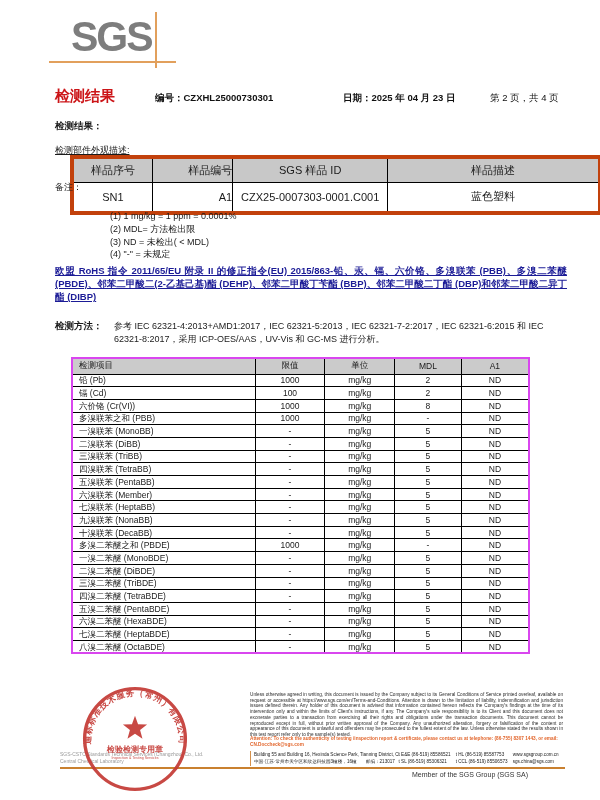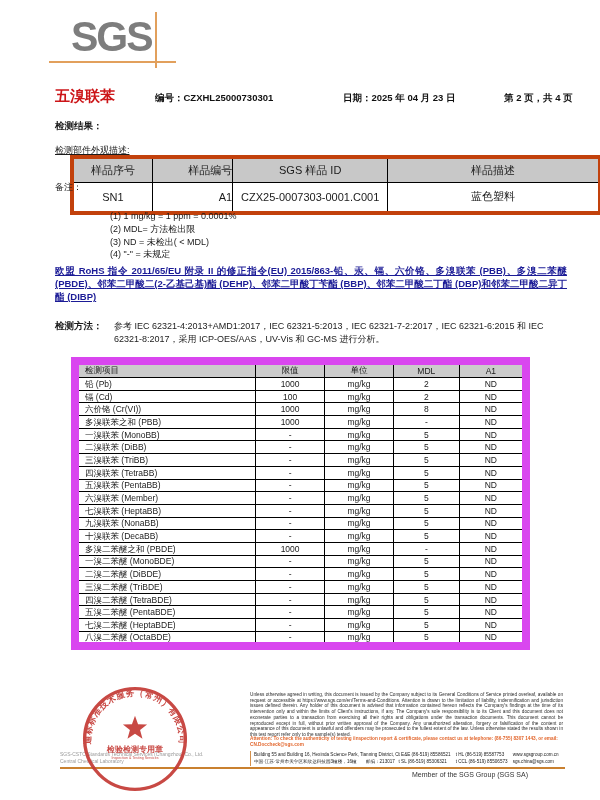--- a/index.html
+++ b/index.html
@@ -15,21 +15,21 @@
     font-size:41px; font-weight:bold; letter-spacing:-2px;
     color:#7d7d7d; transform:scaleY(1.04); transform-origin:top left;
   }
   .logo-vline { position:absolute; left:155px; top:12px; width:2px; height:56px; background:#e2a05c; }
   .logo-hline { position:absolute; left:49px; top:61px; width:127px; height:2px; background:#e2a05c; }
   
   .report-title { position:absolute; left:55px; top:87px; font-size:15px; font-weight:bold; color:#cc1518; }
   .hdr { position:absolute; top:92px; font-size:9.5px; font-weight:bold; color:#111; }
   .hdr-no   { left:155px; }
   .hdr-date { left:343px; }
-  .hdr-page { left:504px; font-weight:bold; }
+  .hdr-page { left:490px; font-weight:normal; }
   
   .sec-result-title { position:absolute; left:55px; top:120px; font-size:9.5px; font-weight:bold; }
   .sec-appearance   { position:absolute; left:55px; top:144px; font-size:9px; text-decoration:underline; }
   table { border-collapse:collapse; background:#fff; }
   th,td { border:1px solid #000; text-align:center; vertical-align:middle; }
   .sample-table { position:absolute; left:70px; top:155px; width:532px; border:4px solid #c2410c; font-size:11px; }
   .sample-table th { background:#c8c8c8; height:25px; font-weight:normal; }
   .sample-table td { height:31px; }
   .sample-table th:nth-child(1), .sample-table td:nth-child(1) { width:70px; }
   .sample-table th:nth-child(2), .sample-table td:nth-child(2) { width:70px;text-align:right; }
@@ -40,21 +40,21 @@
   
   .directive {
     position:absolute; left:55px; top:264px; width:512px;
     font-size:9.5px; font-weight:bold; color:#1b1b96;
     text-decoration:underline; line-height:13.2px; text-align:justify;
   }
   
   .method-label { position:absolute; left:55px; top:320px; font-size:9.5px; font-weight:bold; }
   .method-text  { position:absolute; left:114px; top:320px; width:452px; font-size:9px; line-height:13px; color:#222; }
   
-  .results-table { position:absolute; left:71px; top:357px; width:459px; border:8px solid #d946ef; font-size:8.5px; }
+  .results-table { position:absolute; left:71px; top:357px; width:459px; border:2px solid #d946ef; font-size:8.5px; }
   .results-table th { background:#cbcbcb; height:16px; font-weight:normal; }
   .results-table td { height:12.7px; padding:0 3px; line-height:10px; }
   .results-table th:nth-child(1), .results-table td:nth-child(1) { width:184px; text-align:left; padding-left:6px; }
   .results-table th:nth-child(2), .results-table td:nth-child(2) { width:70px; }
   .results-table th:nth-child(3), .results-table td:nth-child(3) { width:70px; }
   .results-table th:nth-child(4), .results-table td:nth-child(4) { width:67px; }
   .results-table th:nth-child(5), .results-table td:nth-child(5) { width:68px; }
   
   .legal {
     position:absolute; left:250px; top:692px; width:313px;
@@ -76,21 +76,21 @@
 </style>
 </head>
 <body>
 
 <div class="page">
 
   <div class="logo-text">SGS</div>
   <div class="logo-vline"></div>
   <div class="logo-hline"></div>
 
-  <div class="report-title">五溴联苯</div>
+  <div class="report-title">检测结果</div>
   <div class="hdr hdr-no">编号：CZXHL25000730301</div>
   <div class="hdr hdr-date">日期：2025 年 04 月 23 日</div>
   <div class="hdr hdr-page">第 2 页，共 4 页</div>
 
   <div class="sec-result-title">检测结果：</div>
   <div class="sec-appearance">检测部件外观描述:</div>
 
   <table class="sample-table">
     <thead>
         <tr>
@@ -255,20 +255,27 @@
         </tr>
         <tr>
           <td>四溴二苯醚 (TetraBDE)</td>
           <td>-</td>
           <td>mg/kg</td>
           <td>5</td>
           <td>ND</td>
         </tr>
         <tr>
           <td>五溴二苯醚 (PentaBDE)</td>
+          <td>-</td>
+          <td>mg/kg</td>
+          <td>5</td>
+          <td>ND</td>
+        </tr>
+        <tr>
+          <td>六溴二苯醚 (HexaBDE)</td>
           <td>-</td>
           <td>mg/kg</td>
           <td>5</td>
           <td>ND</td>
         </tr>
         <tr>
           <td>七溴二苯醚 (HeptaBDE)</td>
           <td>-</td>
           <td>mg/kg</td>
           <td>5</td>

